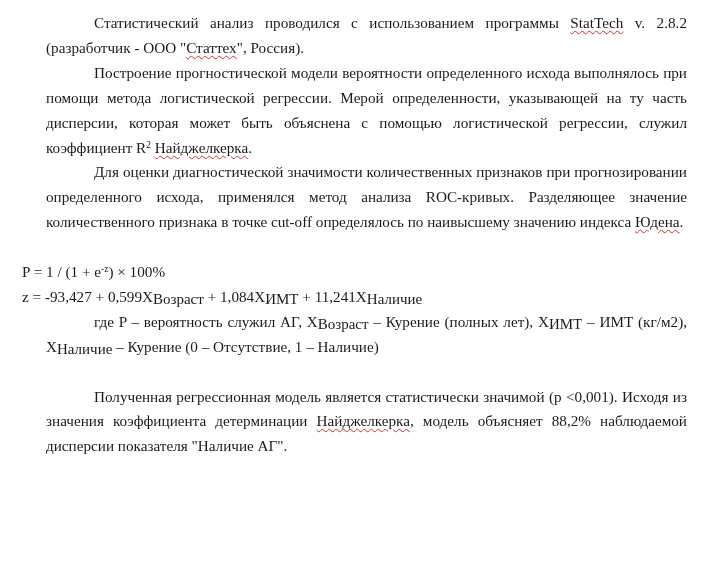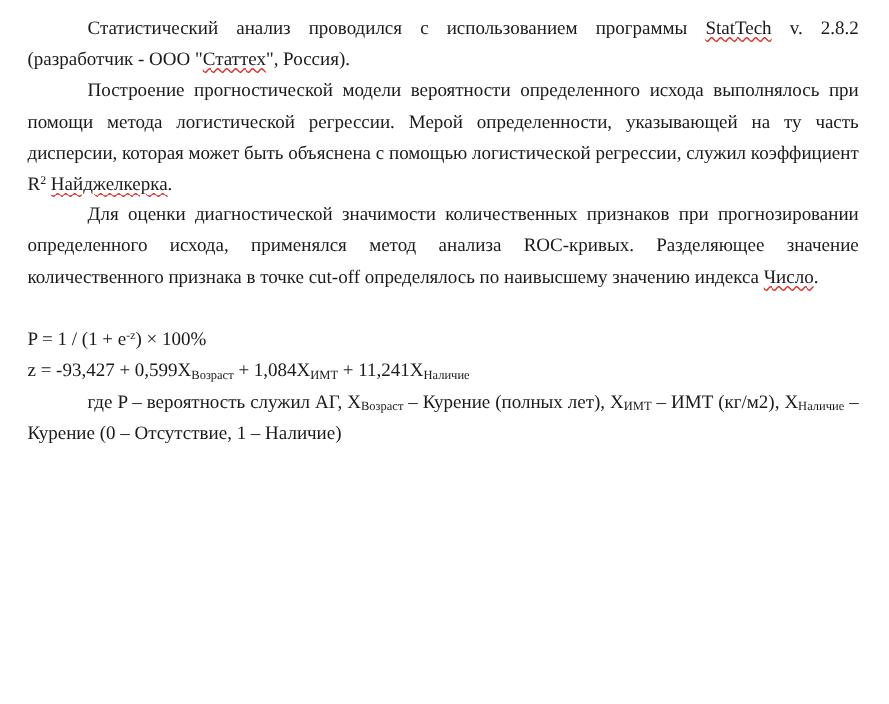--- a/index.html
+++ b/index.html
@@ -21,55 +21,56 @@
       left: 22px;
       top: 11px;
       width: 665px;
     }
     .p {
       margin: 0;
       line-height: 24.9px;
       text-align: justify;
       text-align-last: left;
     }
-    .indent { text-indent: 48px; }
+    .indent { text-indent: 48px; margin-left: 24px; }
     .blank { height: 24.9px; }
     .spell {
       text-decoration: underline wavy #d9322a;
       text-decoration-thickness: 1px;
       text-underline-offset: 2px;
     }
     sub.s {
-      font-size: 10px;
+      font-size: 15px;
       vertical-align: -2px;
       line-height: 0;
     }
     sup.s {
       font-size: 9.5px;
       vertical-align: 5px;
       line-height: 0;
     }
     .nojust { text-align: left; font-family: Liberation Serif, serif; }
   </style>
 </head>
 <body>
 
 <div class="page">
 
   <p class="p indent"><span>Статистический анализ проводился с использованием программы </span><span class="spell">StatTech</span><span> v. 2.8.2 (разработчик - ООО "</span><span class="spell">Статтех</span><span>", Россия).</span></p>
 
   <p class="p indent"><span>Построение прогностической модели вероятности определенного исхода выполнялось при помощи метода логистической регрессии. Мерой определенности, указывающей на ту часть дисперсии, которая может быть объяснена с помощью логистической регрессии, служил коэффициент R</span><sup class="s">2</sup><span> </span><span class="spell">Найджелкерка</span><span>.</span></p>
 
-  <p class="p indent"><span>Для оценки диагностической значимости количественных признаков при прогнозировании определенного исхода, применялся метод анализа ROC-кривых. Разделяющее значение количественного признака в точке cut-off определялось по наивысшему значению индекса </span><span class="spell">Число</span><span>.</span></p>
+  <p class="p indent"><span>Для оценки диагностической значимости количественных признаков при прогнозировании определенного исхода, применялся метод анализа ROC-кривых. Разделяющее значение количественного признака в точке cut-off определялось по наивысшему значению индекса </span><span class="spell">Юдена</span><span>.</span></p>
 
   <div class="blank"></div>
 
 
   <p class="p nojust"><span>P = 1 / (1 + e</span><sup class="s">-z</sup><span>) × 100%</span></p>
 
   <p class="p nojust"><span>z = -93,427 + 0,599X</span><sub class="s">Возраст</sub><span> + 1,084X</span><sub class="s">ИМТ</sub><span> + 11,241X</span><sub class="s">Наличие</sub></p>
 
   <p class="p indent"><span>где P – вероятность служил АГ, X</span><sub class="s">Возраст</sub><span> – Курение (полных лет), X</span><sub class="s">ИМТ</sub><span> – ИМТ (кг/м2), X</span><sub class="s">Наличие</sub><span> – Курение (0 – Отсутствие, 1 – Наличие)</span></p>
 
   <div class="blank"></div>
 
+  <p class="p indent"><span>Полученная регрессионная модель является статистически значимой (p &lt;0,001). Исходя из значения коэффициента детерминации </span><span class="spell">Найджелкерка</span><span>, модель объясняет 88,2% наблюдаемой дисперсии показателя "Наличие АГ".</span></p>
 
 </div>
 
 </body></html>

